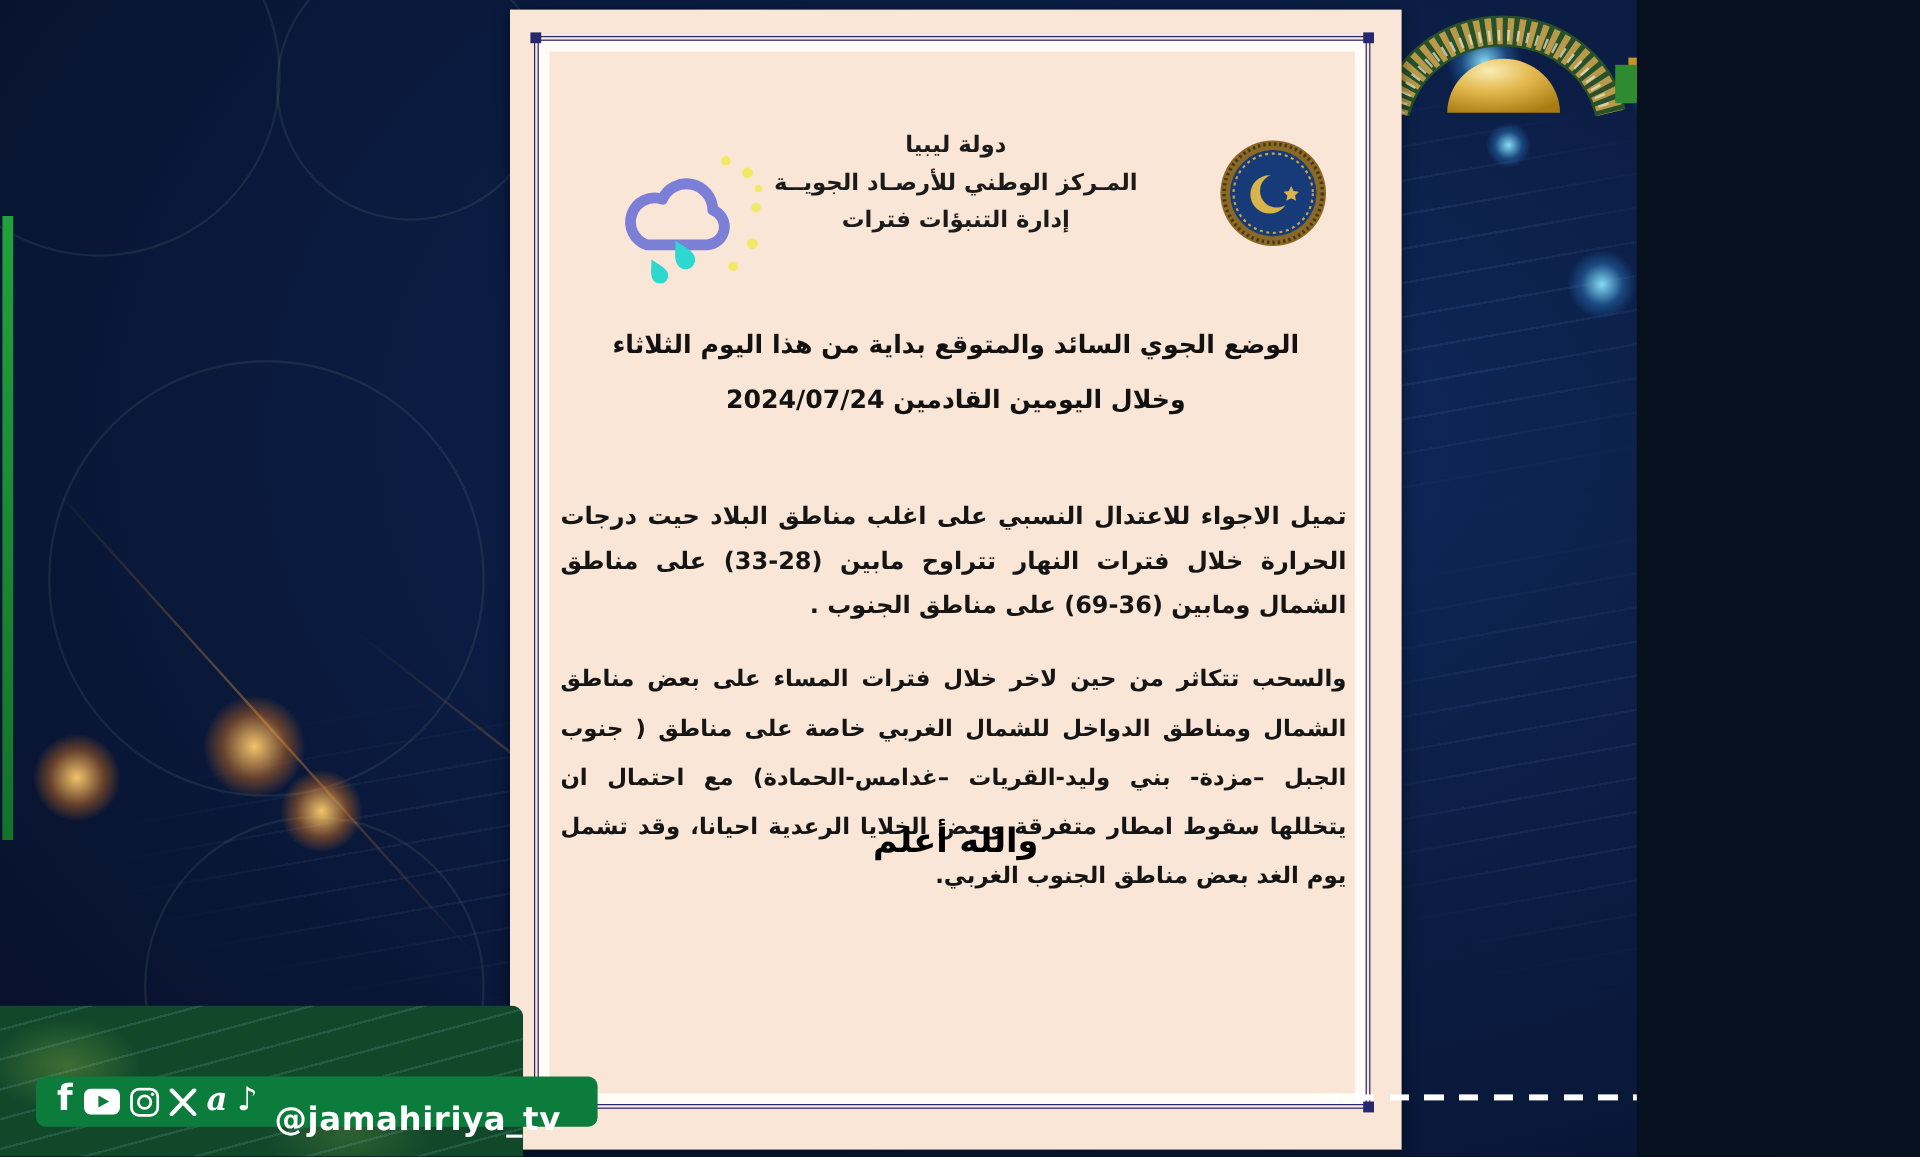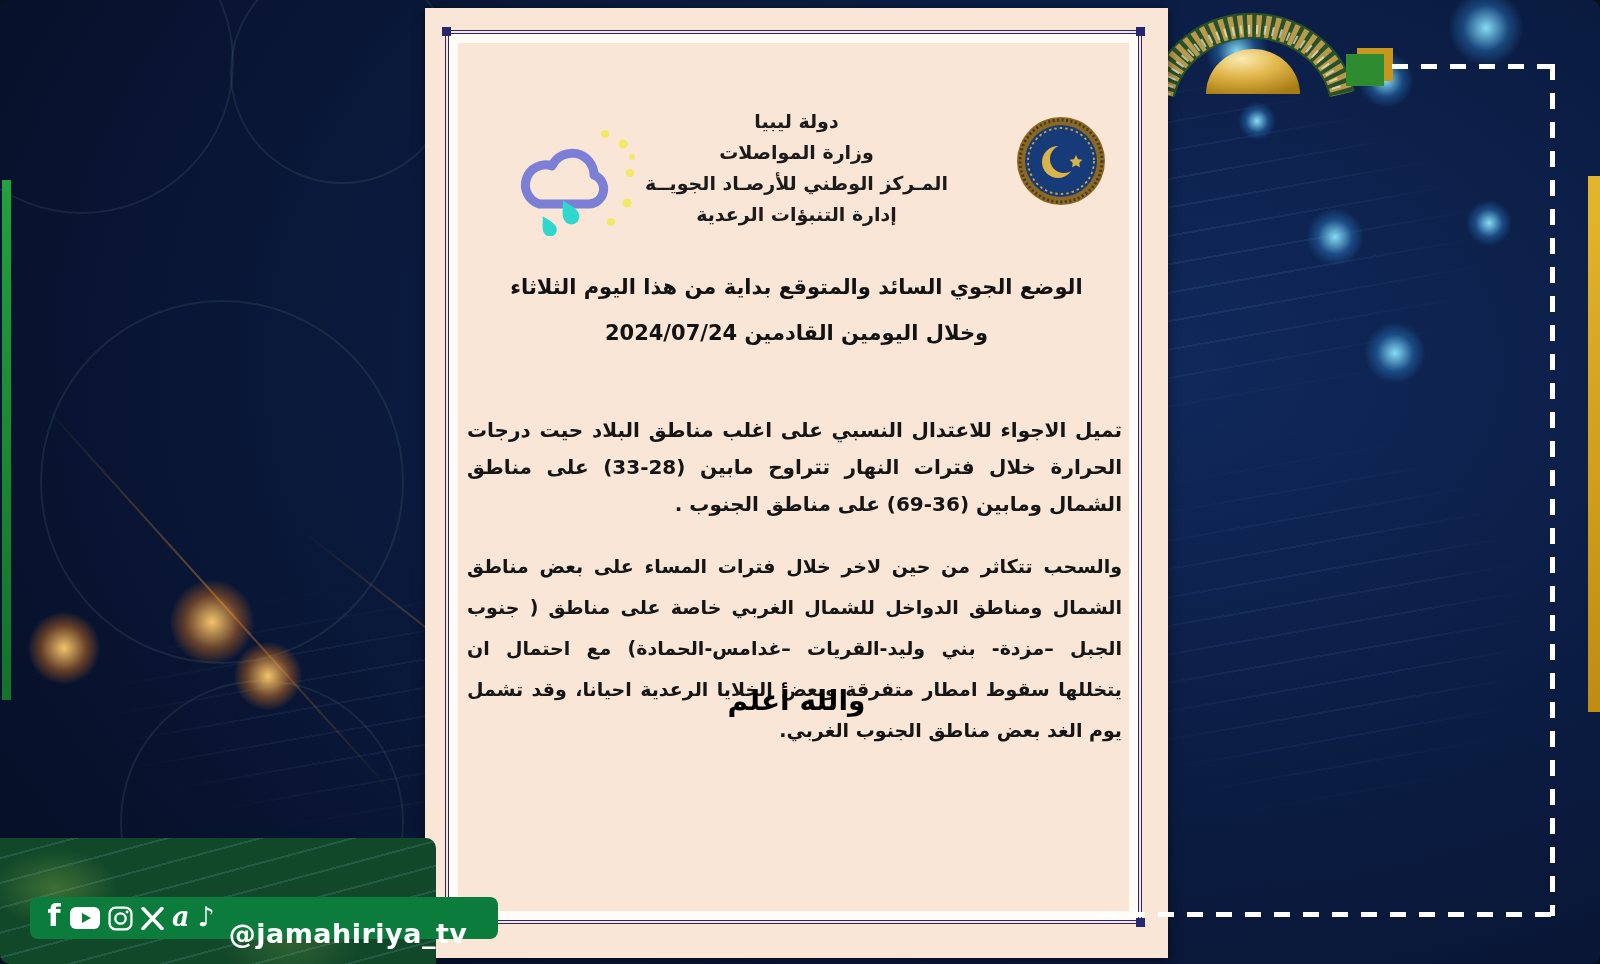--- a/index.html
+++ b/index.html
@@ -1,18 +1,18 @@
 <!DOCTYPE html>
 <html lang="ar"><head>
 <meta charset="utf-8">
 <style>
   html,body{margin:0;padding:0;background:#06101f;}
-  .stage{position:relative;width:1600px;height:964px;overflow:hidden;
+  .stage{position:relative;width:1364px;height:964px;overflow:hidden;
     font-family:"DejaVu Sans",sans-serif;
-    background:radial-gradient(1300px 900px at 72% 38%, #10295c 0%, #0b1c42 48%, #071029 100%);border-radius:10px;}
+    background:radial-gradient(1300px 900px at 72% 38%, #10295c 0%, #0b1c42 48%, #071029 100%);}
   
   .swirl{position:absolute;border:2px solid rgba(115,155,140,0.14);border-radius:50%;}
   .swirl.grey{border-color:rgba(185,185,210,0.10);}
   .streaks{position:absolute;opacity:.55;
     background:repeating-linear-gradient(350deg, rgba(130,175,240,0) 0 26px, rgba(130,175,240,0.17) 26px 28px);
     -webkit-mask-image:radial-gradient(closest-side,#000 35%,transparent 78%);
     mask-image:radial-gradient(closest-side,#000 35%,transparent 78%);}
   .glow{position:absolute;border-radius:50%;}
   .glow.cyan{background:radial-gradient(circle, rgba(140,230,255,0.95) 0%, rgba(50,150,230,0.35) 42%, rgba(50,150,230,0) 70%);}
   .glow.orange{background:radial-gradient(circle, rgba(255,205,110,0.95) 0%, rgba(235,125,30,0.40) 45%, rgba(235,125,30,0) 72%);}
@@ -131,23 +131,22 @@
   <div class="paper">
     <div class="frame">
       <div class="c tl"></div>
       <div class="c tr"></div>
       <div class="c bl"></div>
       <div class="c br"></div>
     </div>
 
     <div class="doc-header">
       <div>دولة ليبيا</div>
-      <div>وزارة المواصلات</div>
       <div>المـركز الوطني للأرصـاد الجويــة</div>
-      <div>إدارة التنبؤات الرعدية</div>
+      <div>إدارة التنبؤات فترات</div>
     </div>
 
     <div class="wicon">
       <svg width="135" height="110" viewBox="0 0 135 110">
         <path d="M38 78 H88 A15 15 0 0 0 93 49 A22 22 0 0 0 51 40 A18 18 0 0 0 38 78 Z" fill="none" stroke="#7b7fd6" stroke-width="9" stroke-linejoin="round" stroke-linecap="round"></path>
         <path transform="translate(68,86) rotate(-28)" fill="#2fd8cf" d="M0 -13 C4 -5 8 -1 8 5 A8 8 0 1 1 -8 5 C-8 -1 -4 -5 0 -13 Z"></path>
         <path transform="translate(47,100) rotate(-28) scale(0.85)" fill="#2fd8cf" d="M0 -13 C4 -5 8 -1 8 5 A8 8 0 1 1 -8 5 C-8 -1 -4 -5 0 -13 Z"></path>
         <g fill="#f2ea67">
           <circle cx="104" cy="8" r="4"></circle>
           <circle cx="122" cy="18" r="4.5"></circle>

